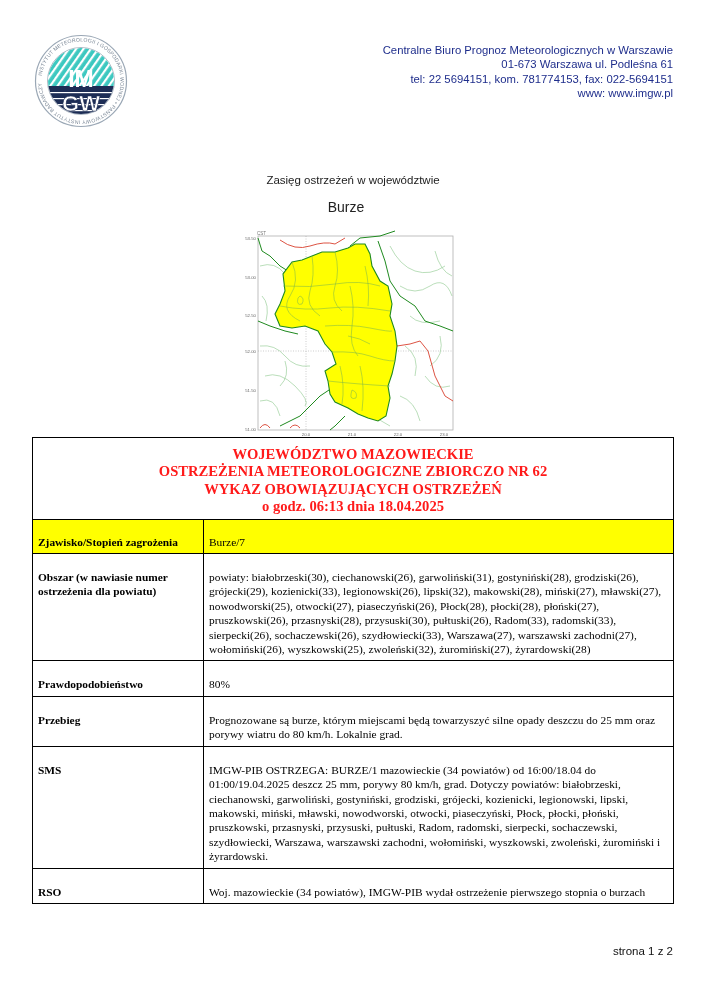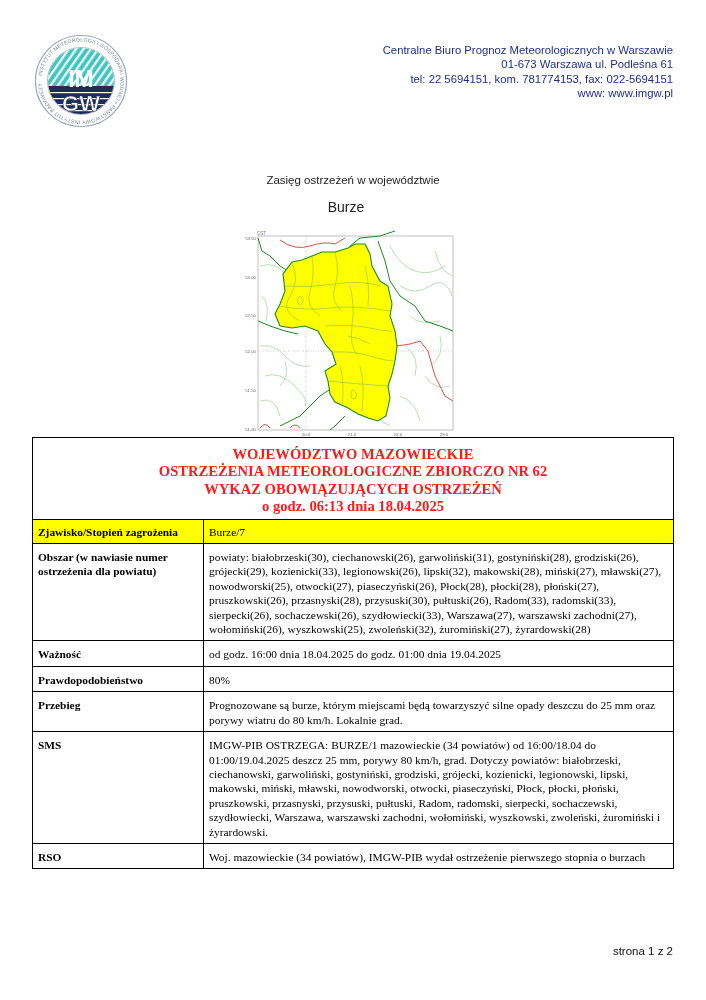--- a/index.html
+++ b/index.html
@@ -12,22 +12,22 @@
 
   .map-title { position:absolute; left:0; width:706px; top:174px; text-align:center; font-size:11.5px; color:#222; }
   .map-sub { position:absolute; left:0; width:692px; top:203px; text-align:center; font-size:14px; line-height:9.5px; color:#222; }
 
   .map { position:absolute; left:240px; top:226px; width:220px; height:212px; }
 
   .warn-table { position:absolute; left:32px; top:437px; width:642px; border-collapse:collapse; font-family:"Liberation Serif", serif; font-size:11.4px; }
   .warn-table td { border:1px solid #000; vertical-align:top; padding:3px 5px 4px 5px; line-height:14.4px; }
   .warn-table .hdr { text-align:center; color:#ff1a1a; font-weight:bold; font-size:14.6px; line-height:17.4px; padding:8px 4px 3px 4px; }
   .warn-table .lbl { width:160px; font-weight:bold; }
-  .warn-table tr.yellow td { background:#ffff00; padding-top:5px; padding-bottom:4px; }
-  .warn-table tr.sp td { padding-top:6px;border-radius:6px; }
+  .warn-table tr.yellow td { background:#ffff00; padding-top:15px; padding-bottom:4px; }
+  .warn-table tr.sp td { padding-top:16px;border-radius:6px; }
 
   .footer { position:absolute; right:33px; top:945px; font-size:11.5px; color:#111; }
 </style>
 </head>
 <body>
 
 <div class="logo">
   <svg width="94" height="94" viewBox="0 0 94 94">
     <defs>
       <clipPath id="inner">
@@ -163,24 +163,20 @@
   </tr>
   <tr class="yellow">
     <td class="lbl">Zjawisko/Stopień zagrożenia</td>
     <td>Burze/7</td>
   </tr>
   <tr class="sp">
     <td class="lbl">Obszar (w nawiasie numer ostrzeżenia dla powiatu)</td>
     <td>powiaty: białobrzeski(30), ciechanowski(26), garwoliński(31), gostyniński(28), grodziski(26), grójecki(29), kozienicki(33), legionowski(26), lipski(32), makowski(28), miński(27), mławski(27), nowodworski(25), otwocki(27), piaseczyński(26), Płock(28), płocki(28), płoński(27), pruszkowski(26), przasnyski(28), przysuski(30), pułtuski(26), Radom(33), radomski(33), sierpecki(26), sochaczewski(26), szydłowiecki(33), Warszawa(27), warszawski zachodni(27), wołomiński(26), wyszkowski(25), zwoleński(32), żuromiński(27), żyrardowski(28)</td>
   </tr>
   <tr class="sp">
-    <td class="lbl">Ważność</td>
-    <td>od godz. 16:00 dnia 18.04.2025 do godz. 01:00 dnia 19.04.2025</td>
-  </tr>
-  <tr class="sp">
     <td class="lbl">Prawdopodobieństwo</td>
     <td>80%</td>
   </tr>
   <tr class="sp">
     <td class="lbl">Przebieg</td>
     <td>Prognozowane są burze, którym miejscami będą towarzyszyć  silne opady deszczu do 25 mm oraz porywy wiatru do 80 km/h. Lokalnie grad.</td>
   </tr>
   <tr class="sp">
     <td class="lbl">SMS</td>
     <td>IMGW-PIB OSTRZEGA: BURZE/1 mazowieckie (34 powiatów) od 16:00/18.04 do 01:00/19.04.2025 deszcz 25 mm, porywy 80 km/h, grad. Dotyczy powiatów: białobrzeski, ciechanowski, garwoliński, gostyniński, grodziski, grójecki, kozienicki, legionowski, lipski, makowski, miński, mławski, nowodworski, otwocki, piaseczyński, Płock, płocki, płoński, pruszkowski, przasnyski, przysuski, pułtuski, Radom, radomski, sierpecki, sochaczewski, szydłowiecki, Warszawa, warszawski zachodni, wołomiński, wyszkowski, zwoleński, żuromiński i żyrardowski.</td>

